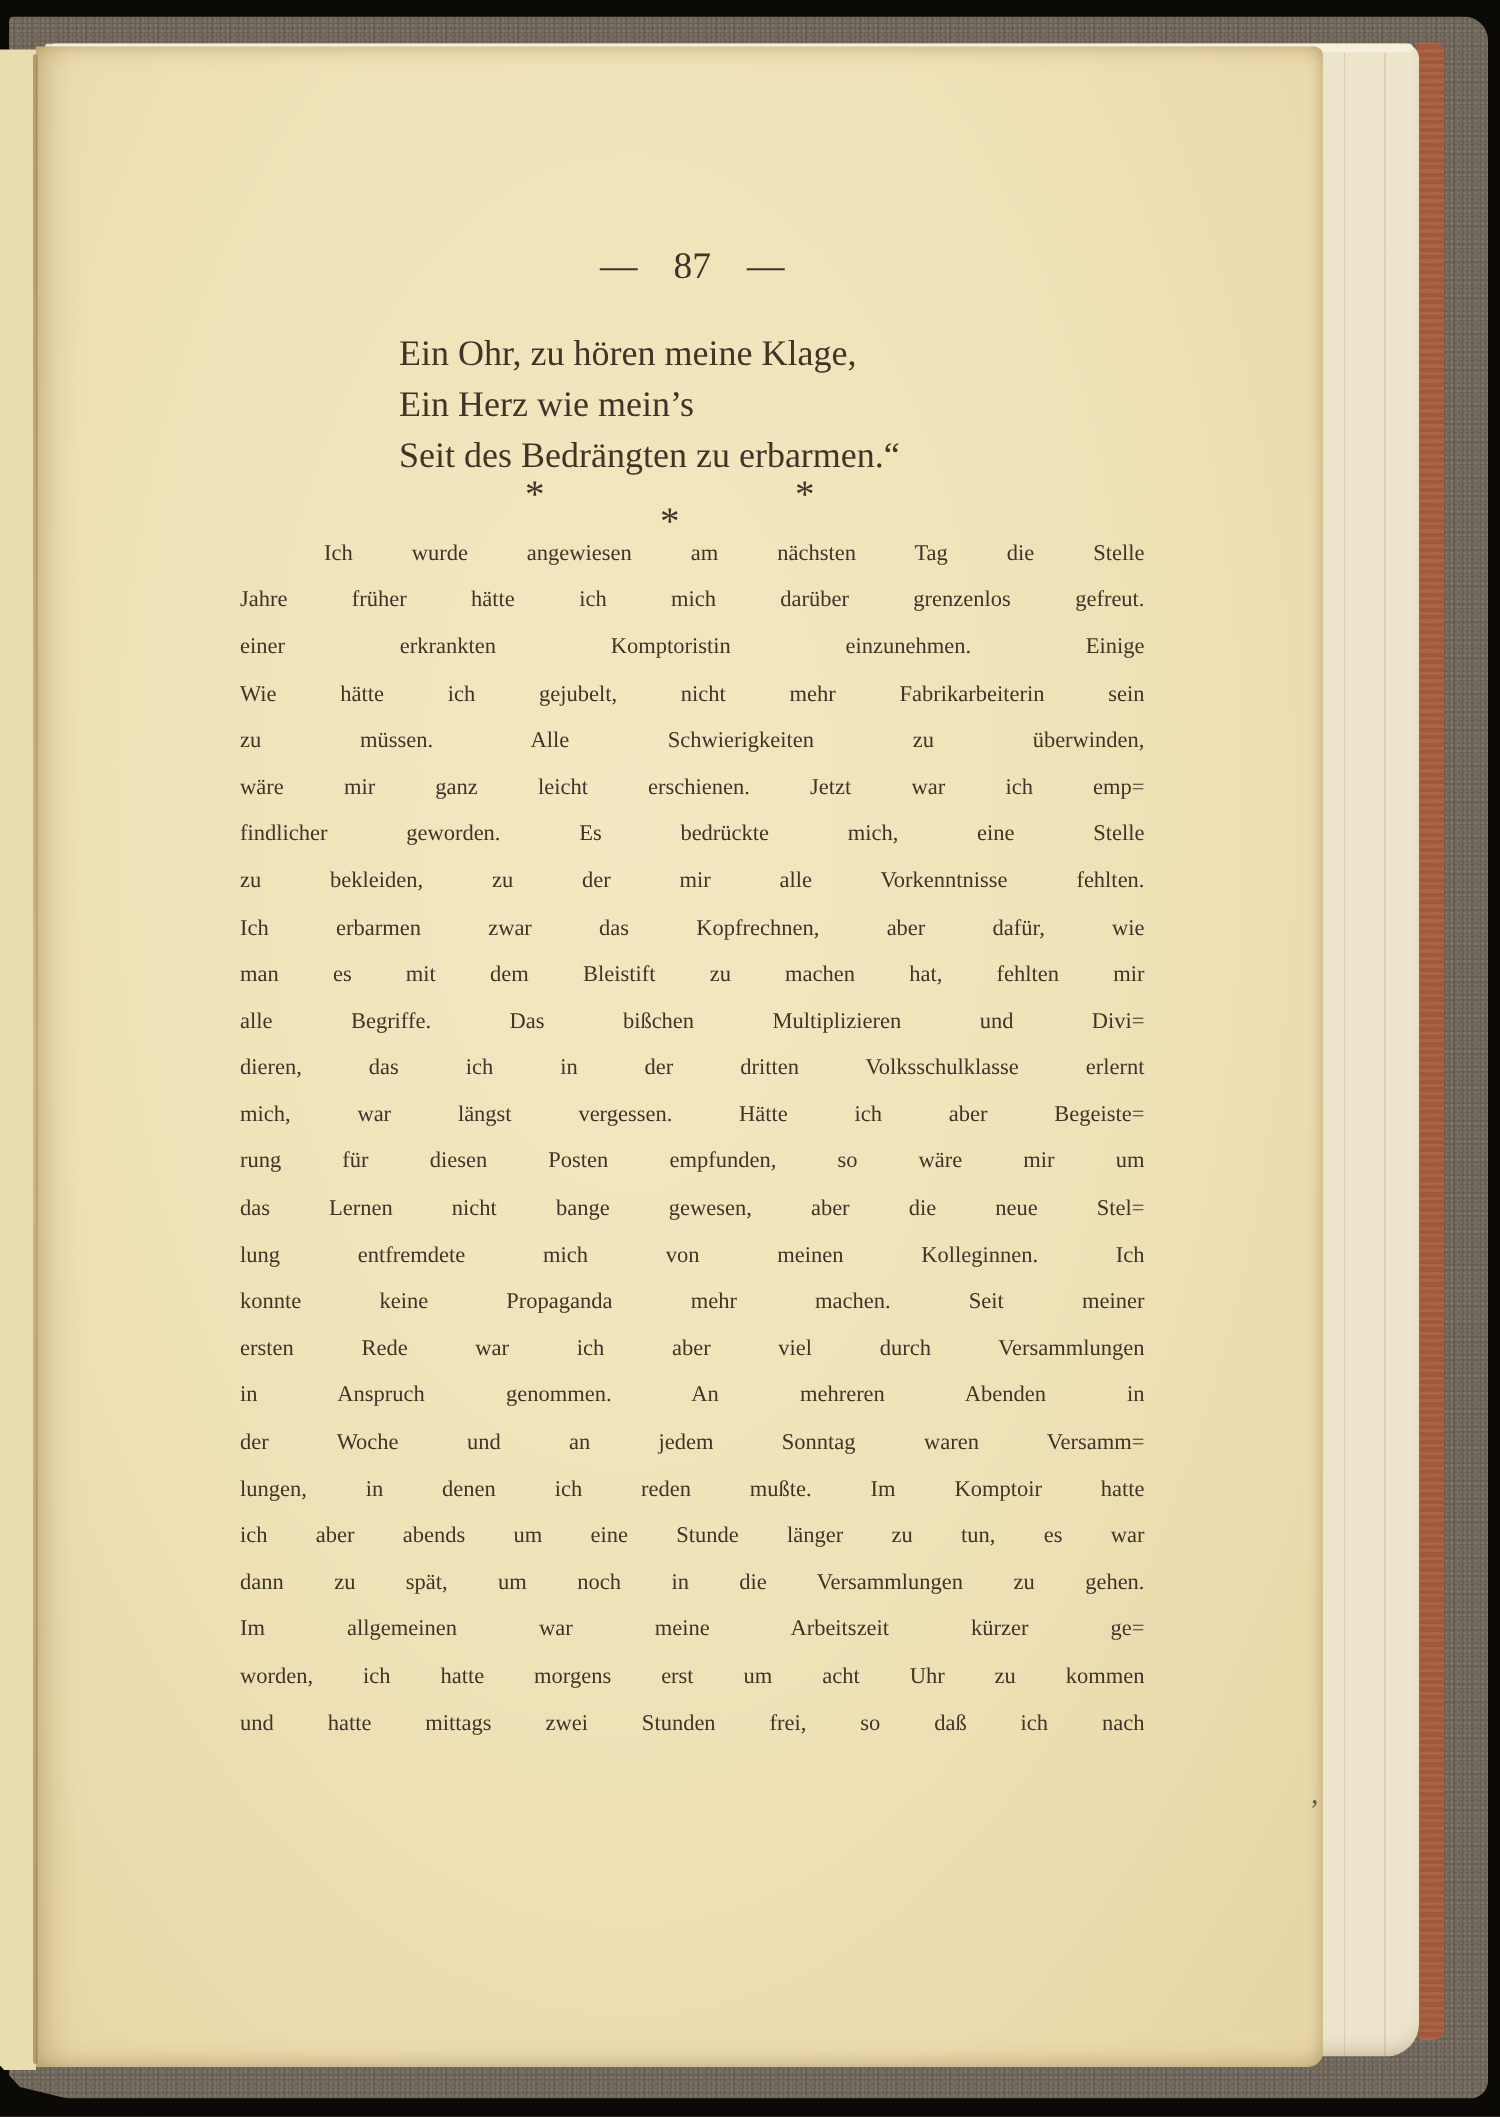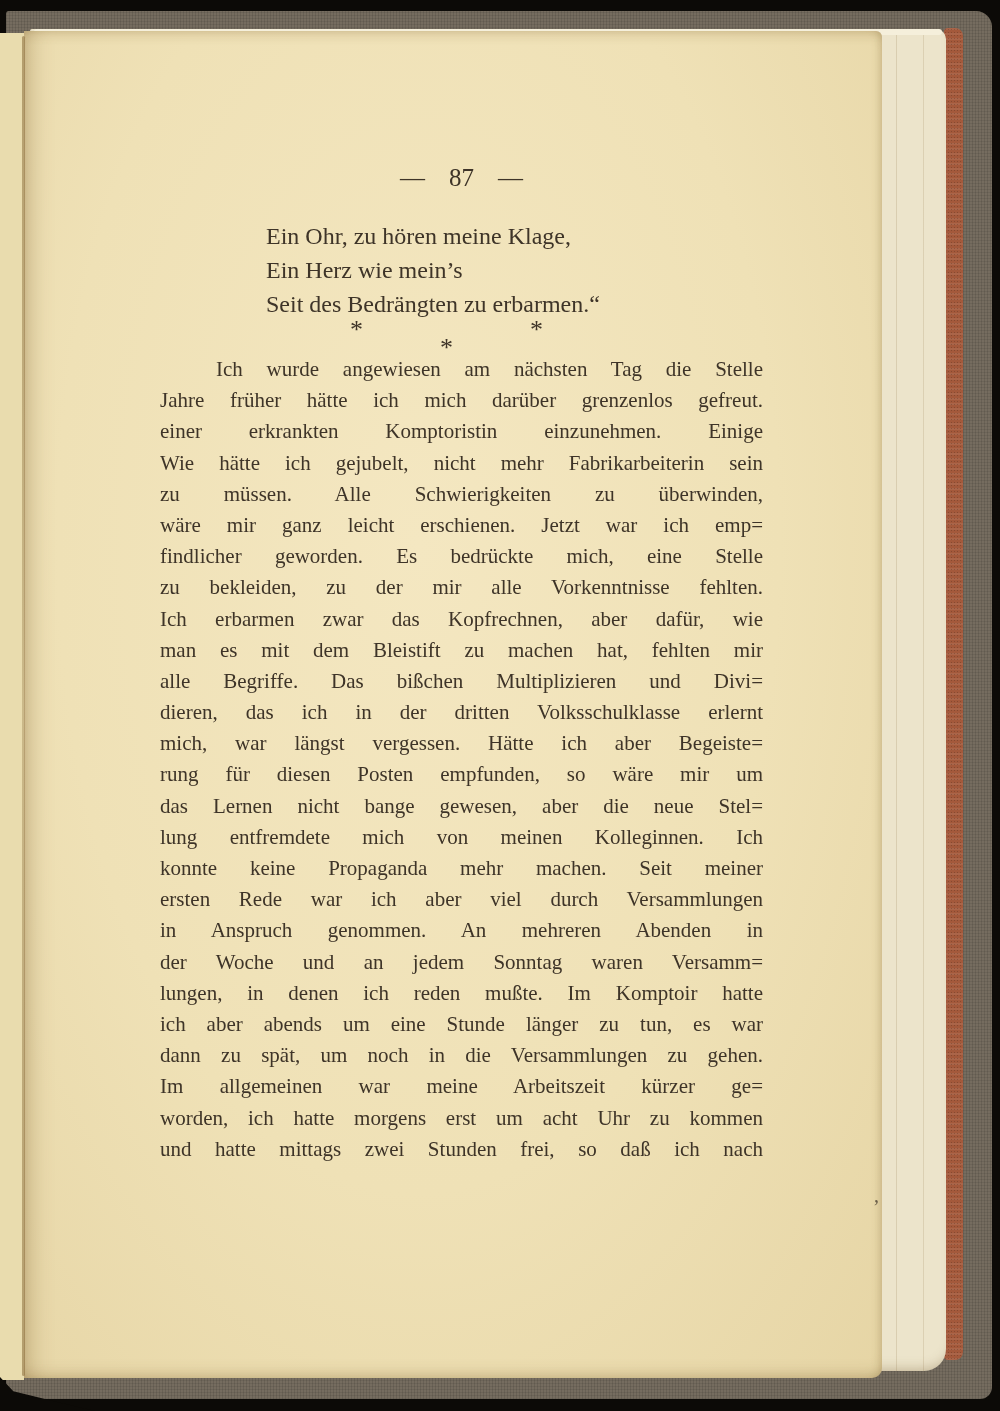--- a/index.html
+++ b/index.html
@@ -79,21 +79,21 @@
   .verse{
     position:absolute;left:218px;top:219px;width:560px;
     font-size:24px;line-height:34px;margin-left:48px;
   }
   .asterisk{position:absolute;font-size:26px;line-height:1;}
   .ast-1{left:350px;top:317px;}
   .ast-2{left:530px;top:317px;}
   .ast-3{left:440px;top:335px;}
   .body-text{
     position:absolute;left:160px;top:354px;width:603px;
-    font-size:21px;line-height:31.2px;
+    font-size:15px;line-height:31.2px;
   }
   .bline{
     text-align:justify;text-align-last:justify;
     height:31.2px;white-space:nowrap;
   }
   .indent{text-indent:56px;}
   .stray-mark{
     position:absolute;left:873px;top:1196px;font-size:20px;color:rgba(62,52,40,.75);
   }
 </style>

